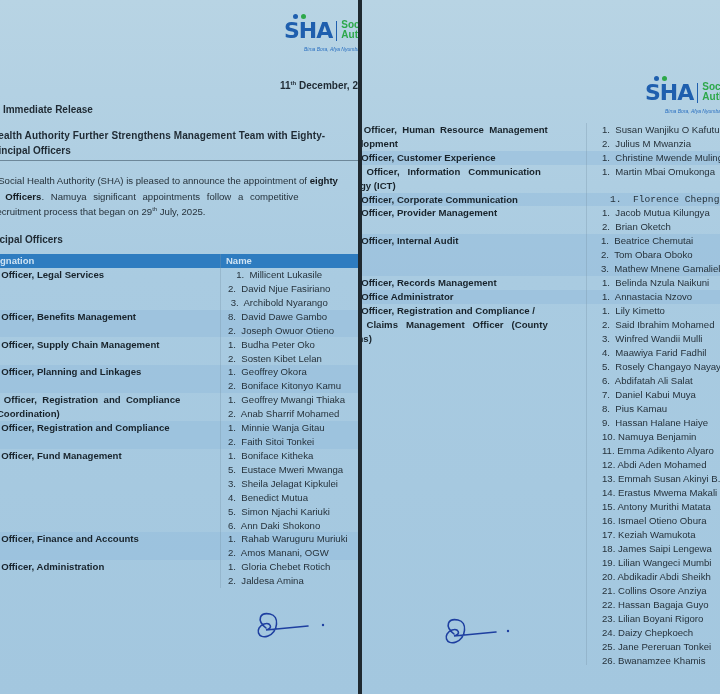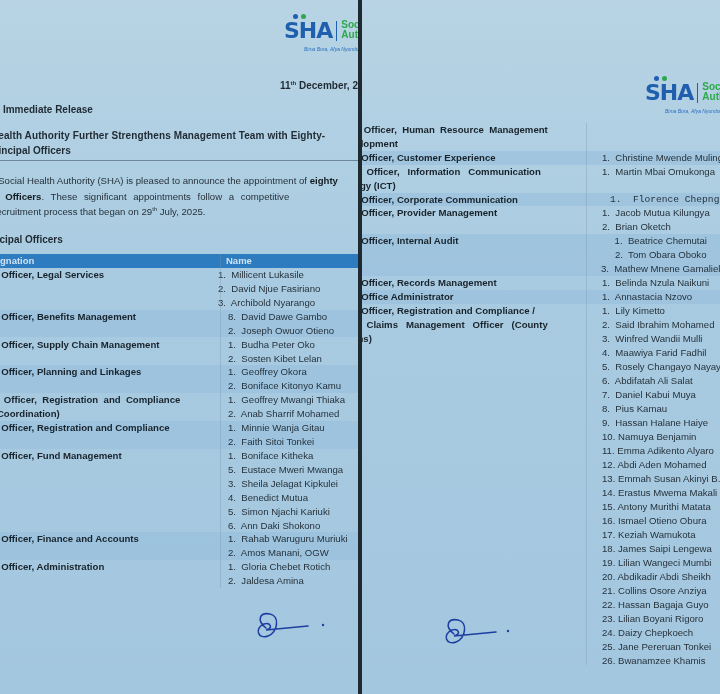--- a/index.html
+++ b/index.html
@@ -82,35 +82,35 @@
 
   <div class="txt date"><span>11</span><sup>th</sup><span> December, 2025</span></div>
 
   <div class="txt release" style="left:-16px;">For Immediate Release</div>
 
   <div class="txt headline1" style="left:-42px;">Social Health Authority Further Strengthens Management Team with Eighty-</div>
   <div class="txt headline2" style="left:-12px;">Principal Officers</div>
   <div class="rule"></div>
 
   <div class="txt para1" style="left:-21px;"><span>The Social Health Authority (SHA) is pleased to announce the appointment of </span><b>eighty</b></div>
-  <div class="txt para2" style="left:-42px;"><b>Principal Officers</b><span>. These significant appointments follow a competitive</span></div>
+  <div class="txt para2" style="left:-42px;"><b>Principal Officers</b><span>. Namuya significant appointments follow a competitive</span></div>
   <div class="txt para3" style="left:-58px;"><span>transparent recruitment process that began on 29</span><sup>th</sup><span> July, 2025.</span></div>
 
   <div class="txt section" style="left:-20px;">Principal Officers</div>
 
   <div class="tbl" id="left-table" style="left:-50px; top:254px; width:420px; height:320px;">
     <div class="thead" style="top:0;">
       <span style="left:30px;">Designation</span>
       <span style="left:276px;">Name</span>
     </div>
   <div class="row" style="top: 14px; height: 41.7px;">
         <div class="desig" style="left: 8px;">
           <div style="white-space: pre;">Principal Officer, Legal Services</div>
         </div>
-        <div class="names" style="left: 268px;">
+        <div class="names" style="left: 278px; text-align: center;">
           <div style="white-space: pre;">1.  Millicent Lukasile</div>
           <div style="white-space: pre;">2.  David Njue Fasiriano</div>
           <div style="white-space: pre;">3.  Archibold Nyarango</div>
         </div>
       </div>
       <div class="row shade" style="top: 55.7px; height: 27.8px;">
         <div class="desig" style="left: 8px;">
           <div style="white-space: pre;">Principal Officer, Benefits Management</div>
         </div>
         <div class="names" style="left: 278px;">
@@ -214,20 +214,24 @@
     </div>
     <div class="tag">Bima Bora, Afya Nyumbani</div>
   </div>
 
   <div class="tbl" id="right-table" style="left:-52px; top:123px; width:440px; height:534px;">
   <div class="row" style="top: 0px; height: 27.8px;">
         <div class="desig" style="left: 8px;">
           <div style="white-space: pre;">Principal  Officer,  Human  Resource  Management</div>
           <div style="white-space: pre;">and Development</div>
         </div>
+        <div class="names" style="left: 292px;">
+          <div style="white-space: pre;">1.  Susan Wanjiku O Kafutu</div>
+          <div style="white-space: pre;">2.  Julius M Mwanzia</div>
+        </div>
       </div>
       <div class="row shade" style="top: 27.8px; height: 13.9px;">
         <div class="desig" style="left: 8px;">
           <div style="white-space: pre;">Principal Officer, Customer Experience</div>
         </div>
         <div class="names" style="left: 292px;">
           <div style="white-space: pre;">1.  Christine Mwende Mulinge</div>
         </div>
       </div>
       <div class="row" style="top: 41.7px; height: 27.8px;">
@@ -254,21 +258,21 @@
         </div>
         <div class="names" style="left: 292px;">
           <div style="white-space: pre;">1.  Jacob Mutua Kilungya</div>
           <div style="white-space: pre;">2.  Brian Oketch</div>
         </div>
       </div>
       <div class="row shade" style="top: 111.2px; height: 41.7px;">
         <div class="desig" style="left: 8px;">
           <div style="white-space: pre;">Principal Officer, Internal Audit</div>
         </div>
-        <div class="names" style="left: 291px; text-align: center;">
+        <div class="names" style="left: 291px;">
           <div style="white-space: pre;">1.  Beatrice Chemutai</div>
           <div style="white-space: pre;">2.  Tom Obara Oboko</div>
           <div style="white-space: pre;">3.  Mathew Mnene Gamaliel</div>
         </div>
       </div>
       <div class="row" style="top: 152.9px; height: 13.9px;">
         <div class="desig" style="left: 8px;">
           <div style="white-space: pre;">Principal Officer, Records Management</div>
         </div>
         <div class="names" style="left: 292px;">

